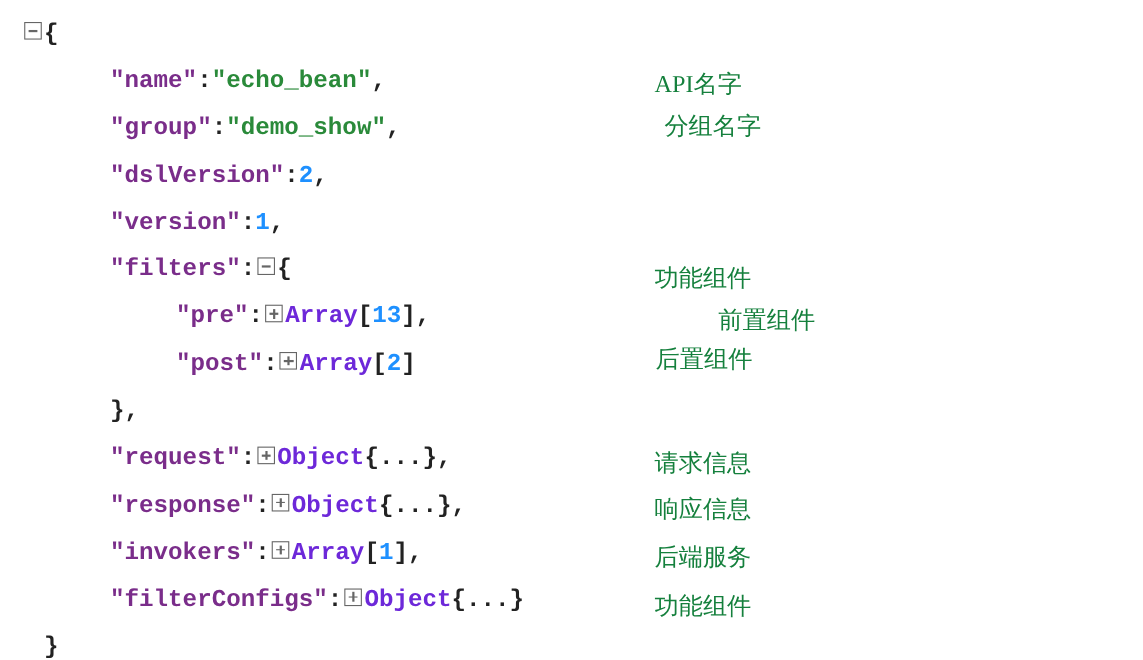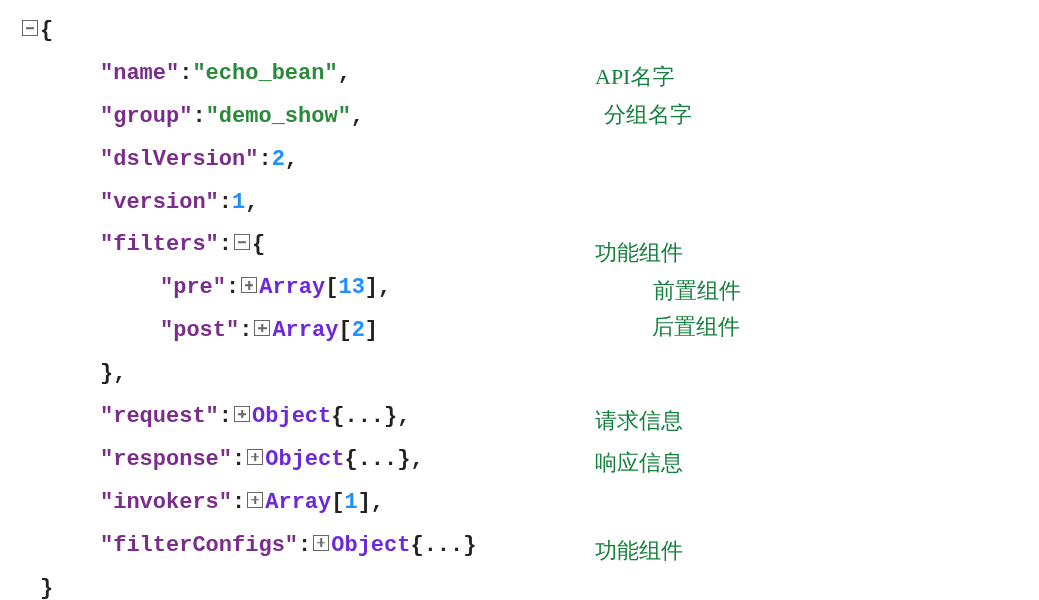--- a/index.html
+++ b/index.html
@@ -122,18 +122,19 @@
   </div>
 
   <div class="line">
     <span class="punct">}</span>
   </div>
 
   <span class="annotation" style="top:46px; left:555px;">API名字</span>
   <span class="annotation" style="top:84px; left:564px;text-align:center;">分组名字</span>
   <span class="annotation" style="top:222px; left:555px;">功能组件</span>
   <span class="annotation" style="top:260px; left:613px;">前置组件</span>
-  <span class="annotation" style="top:296px; left:612px;">后置组件</span>
+  <span class="annotation" style="top:296px; left:556px;">后置组件</span>
   <span class="annotation" style="top:432px; left:555px;">响应信息</span>
   <span class="annotation" style="top:390px; left:555px;">请求信息</span>
+  <span class="annotation" style="top:476px; left:555px;">后端服务</span>
   <span class="annotation" style="top:520px; left:555px;">功能组件</span>
 
 </div>
 
 </body></html>

